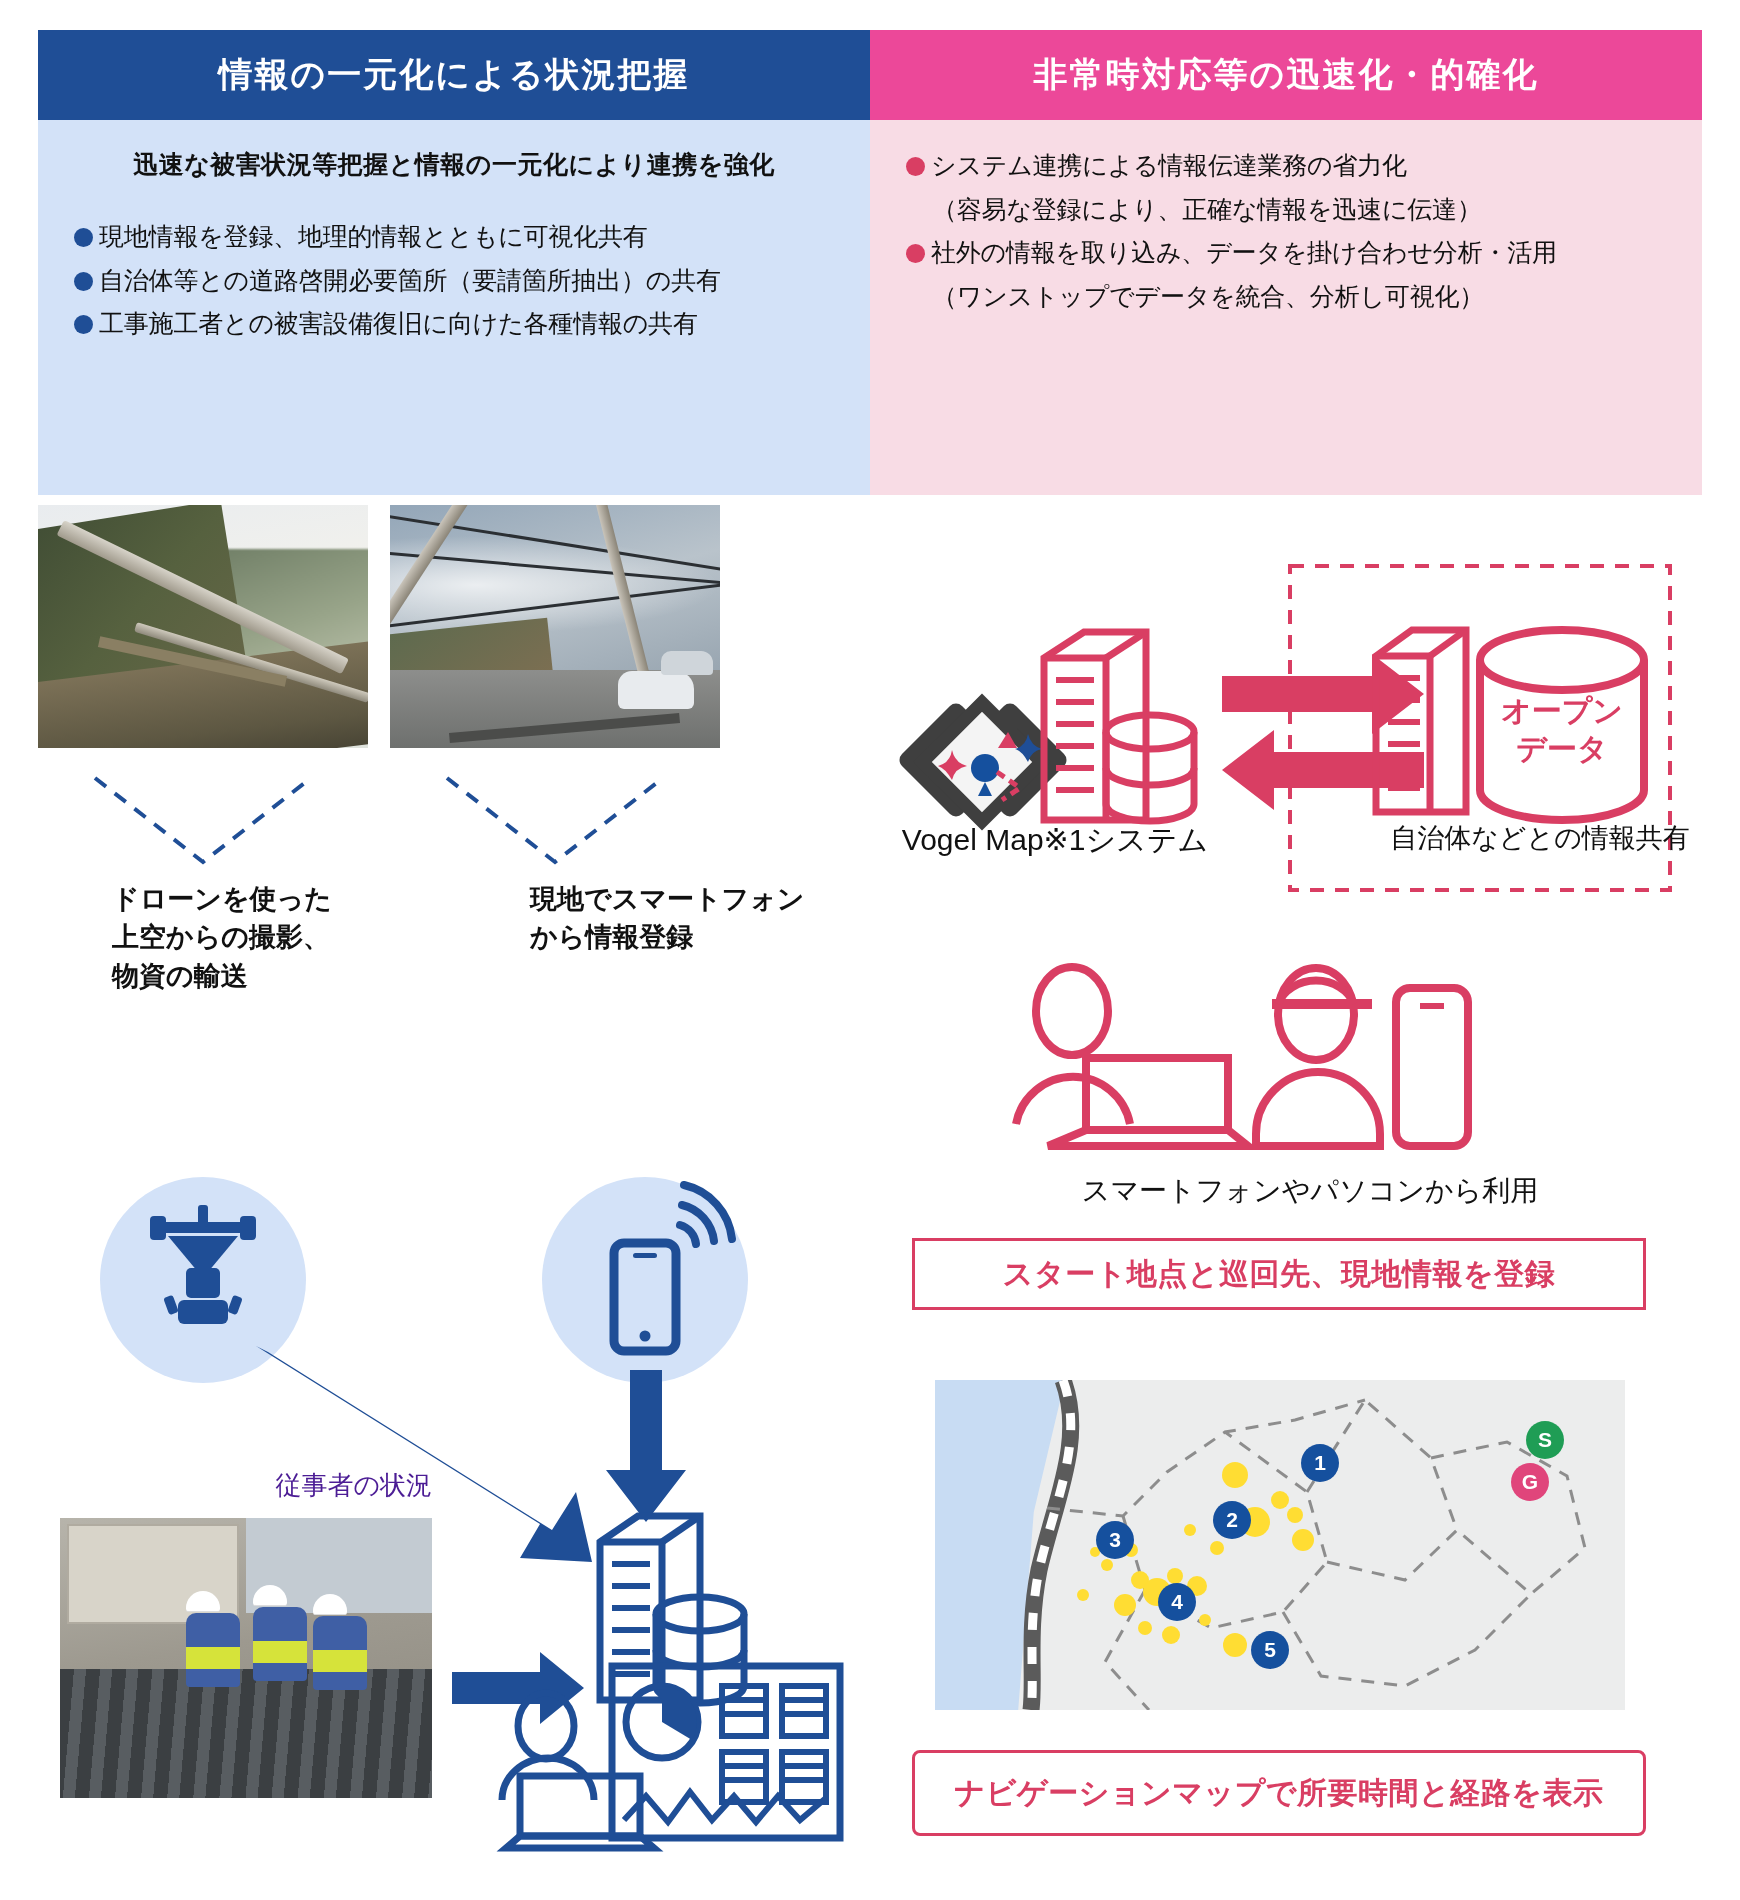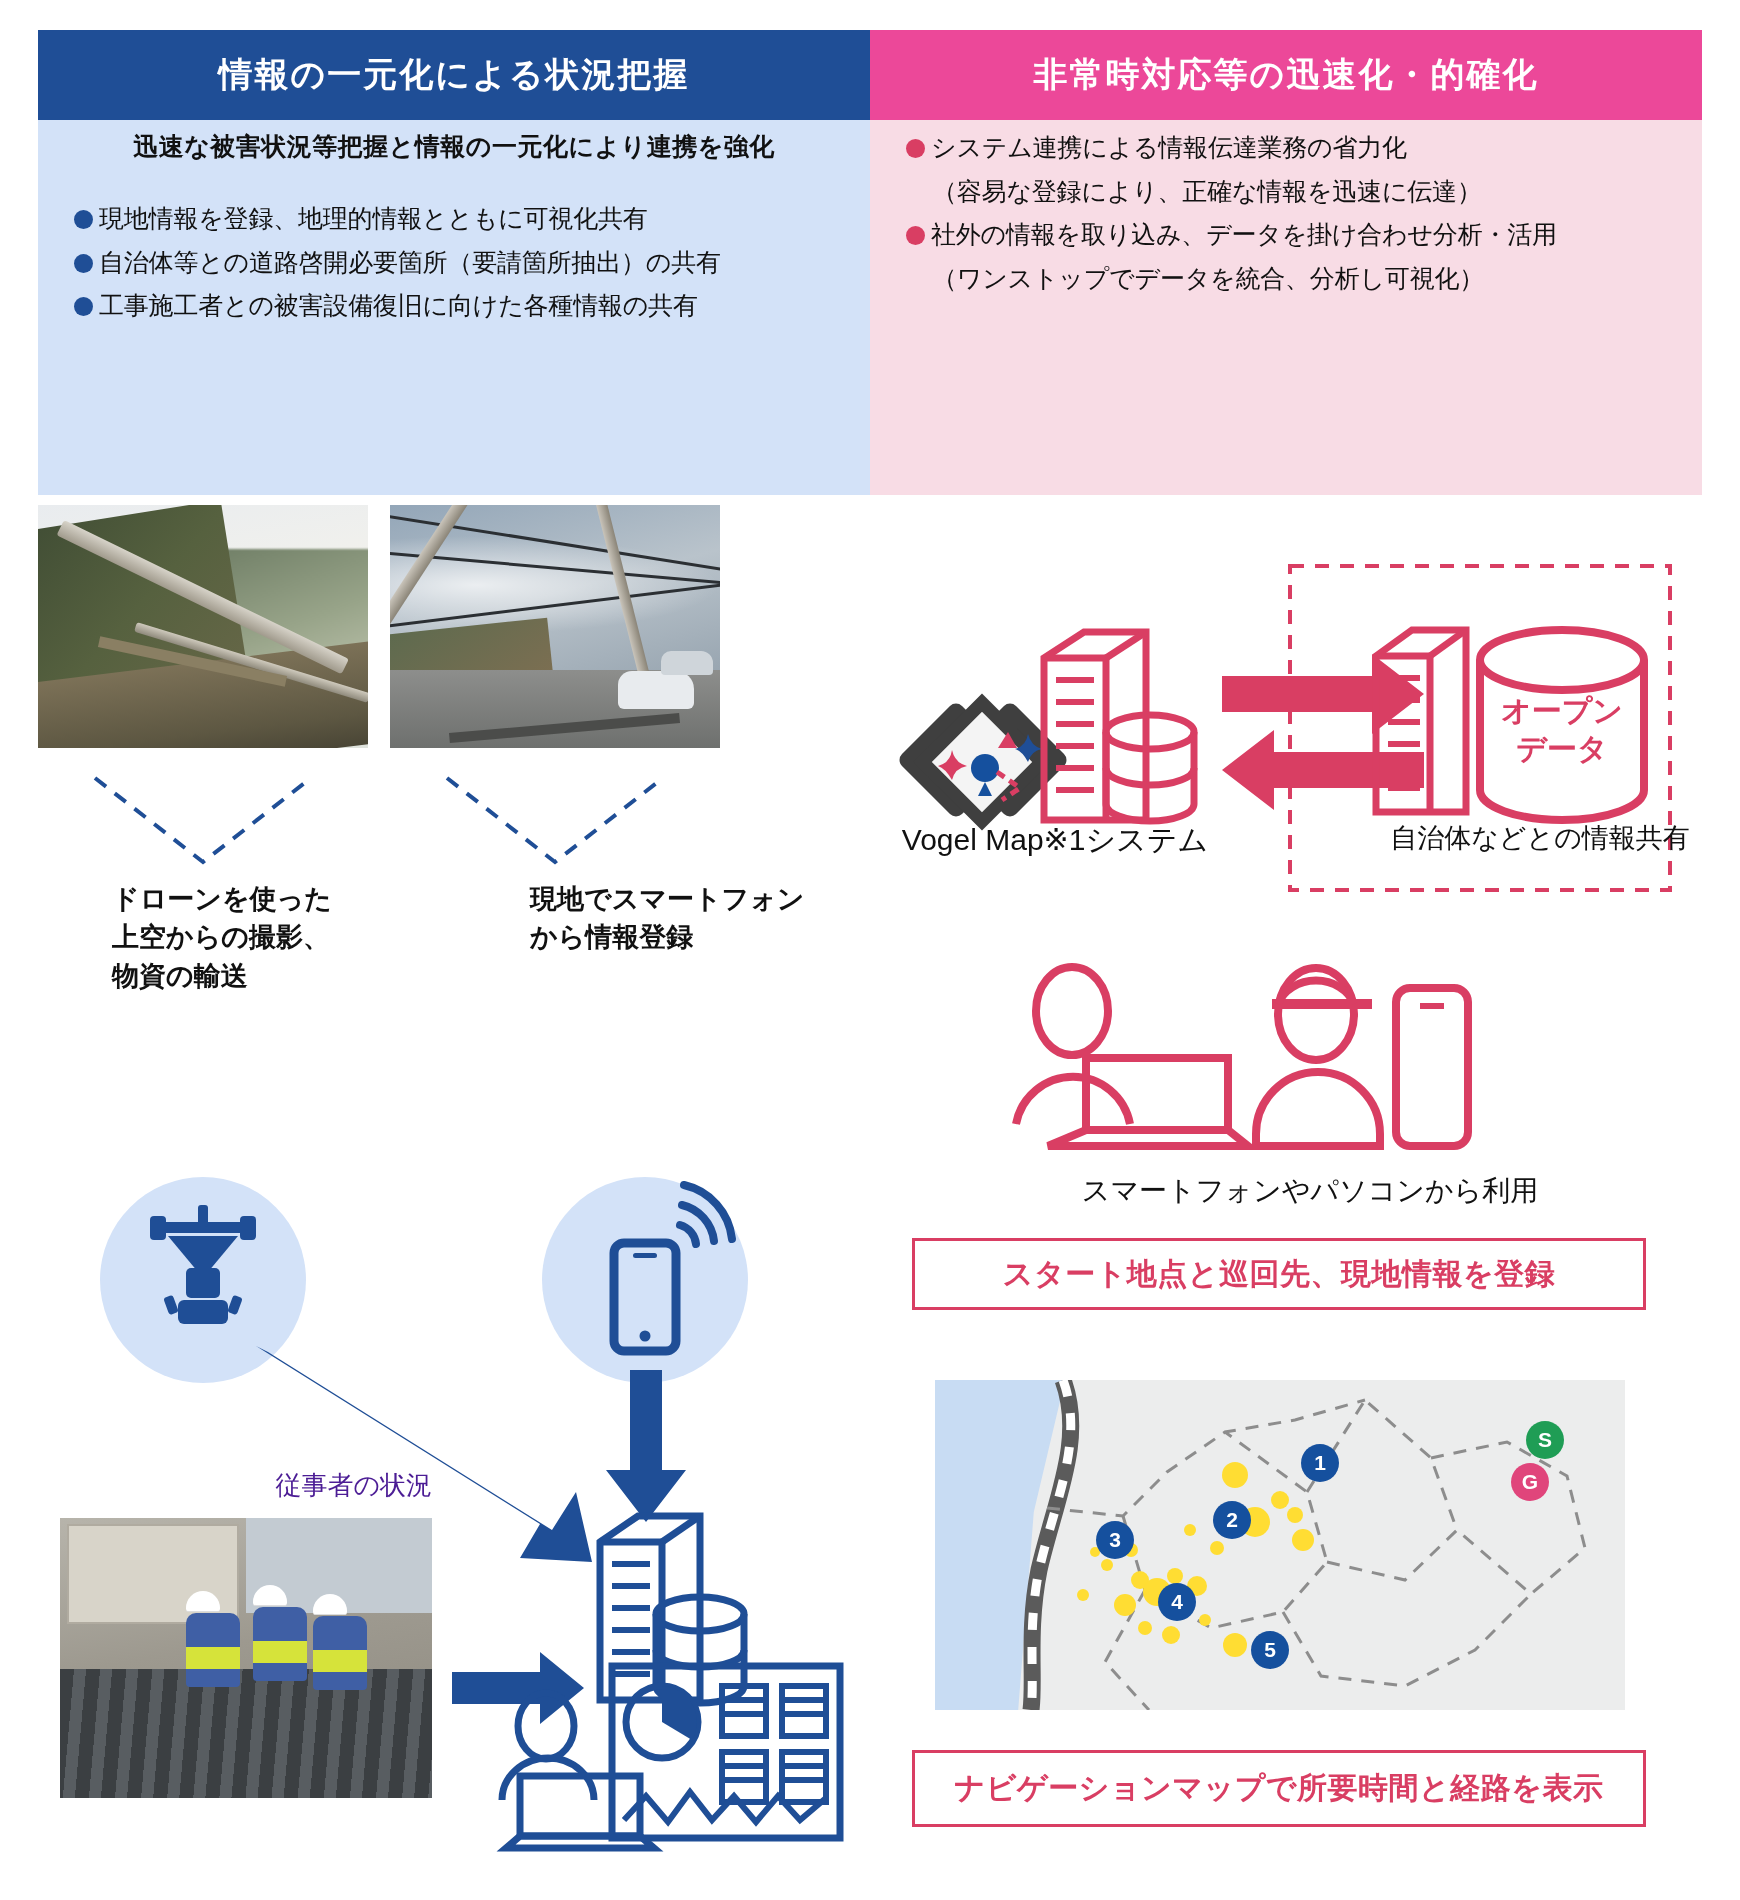--- a/index.html
+++ b/index.html
@@ -17,21 +17,21 @@
 
   
   .panels { position: absolute; left: 38px; top: 30px; width: 1664px; height: 465px; display: flex; }
   .panel { width: 832px; display: flex; flex-direction: column; }
   .panel-head {
     height: 90px; display: flex; align-items: center; justify-content: center;
     font-size: 34px; font-weight: bold; color: #fff; letter-spacing: 2px;
   }
   .panel-left .panel-head { background: #1f4e96; }
   .panel-right .panel-head { background: #ec4899; }
-  .panel-body { flex: 1; padding: 10px 36px 0 36px; }
+  .panel-body { flex: 1; padding: 28px 36px 0 36px; }
   .panel-left .panel-body { background: #d3e2f8; }
   .panel-right .panel-body { background: #f8dce5; }
   .panel-lead {
     font-size: 25px; font-weight: bold; color: #111; text-align: center;
     letter-spacing: 0.5px; margin-bottom: 38px;
   }
   .bullet-list { list-style: none; }
   .bullet-li { display: flex; align-items: flex-start; font-size: 25px; color: #111; line-height: 1.42; margin-bottom: 8px; letter-spacing: -0.2px; }
   .dot {
     flex: none; width: 19px; height: 19px; border-radius: 50%;
@@ -412,21 +412,21 @@
   <div style="position:absolute; left:1482px; top:692px; width:160px; text-align:center;
               color:#d93e63; font-weight:bold; font-size:30px; line-height:1.25;">
     <div>オープン</div>
     <div>データ</div>
   </div>
 
   <div class="lbl-c" style="left:1000px; top:1172px; width:620px; font-size:28px;">スマートフォンやパソコンから利用</div>
 
   <div class="pinkbox" style="left:912px; top:1238px; width:734px; height:72px; font-size:30px;">スタート地点と巡回先、現地情報を登録</div>
 
-  <div class="pinkbox" style="left:912px; top:1750px; width:734px; height:77px; font-size:30px;">ナビゲーションマップで所要時間と経路を表示</div>
+  <div class="pinkbox" style="left:912px; top:1750px; width:734px; height:86px; font-size:30px;border-radius:8px;">ナビゲーションマップで所要時間と経路を表示</div>
 
   <div class="mapbox">
     <div class="map-sea" style="clip-path: polygon(0 0, 100% 0, 76% 40%, 64% 100%, 0 100%);"></div>
 
     <svg width="690" height="330" style="position:absolute; left:0; top:0;">
       <path d="M 128 0 C 150 60 120 120 104 190 C 92 250 100 300 96 330" fill="none" stroke="#5b5b5b" stroke-width="17"></path>
       <path d="M 128 0 C 150 60 120 120 104 190 C 92 250 100 300 96 330" fill="none" stroke="#ffffff" stroke-width="9" stroke-dasharray="17 17"></path>
       <g stroke="#8d8d8d" stroke-width="3" fill="none" stroke-dasharray="13 10">
         <path d="M 112 128 L 188 136 L 232 92 L 290 52 L 360 40 L 430 20"></path>
         <path d="M 188 136 L 210 210 L 276 248 L 348 232 L 392 182 L 372 112 L 290 52"></path>

